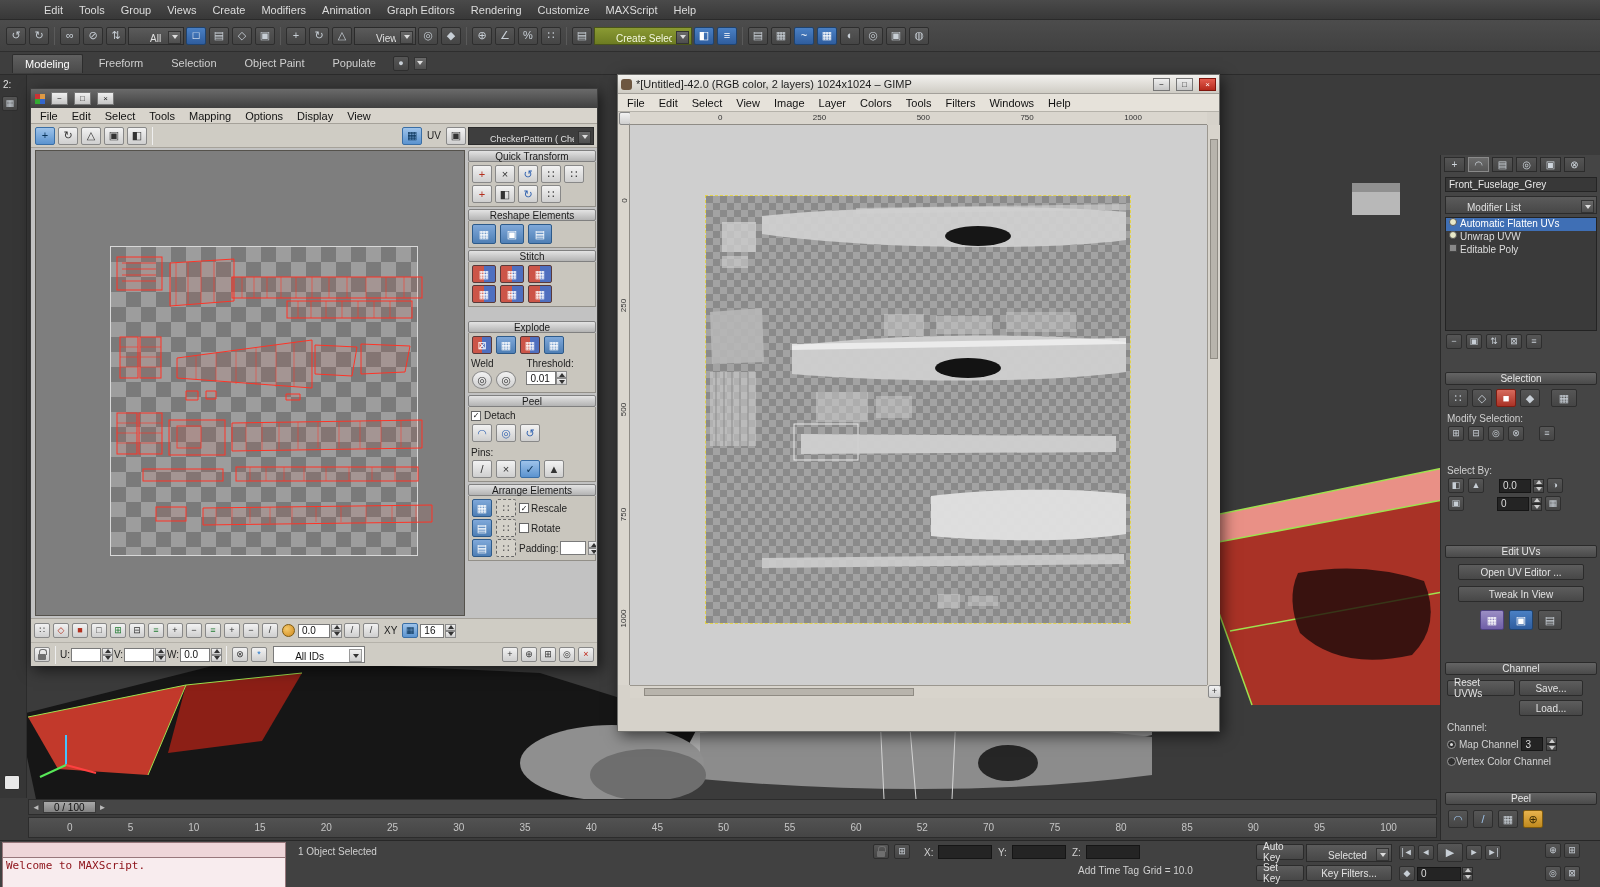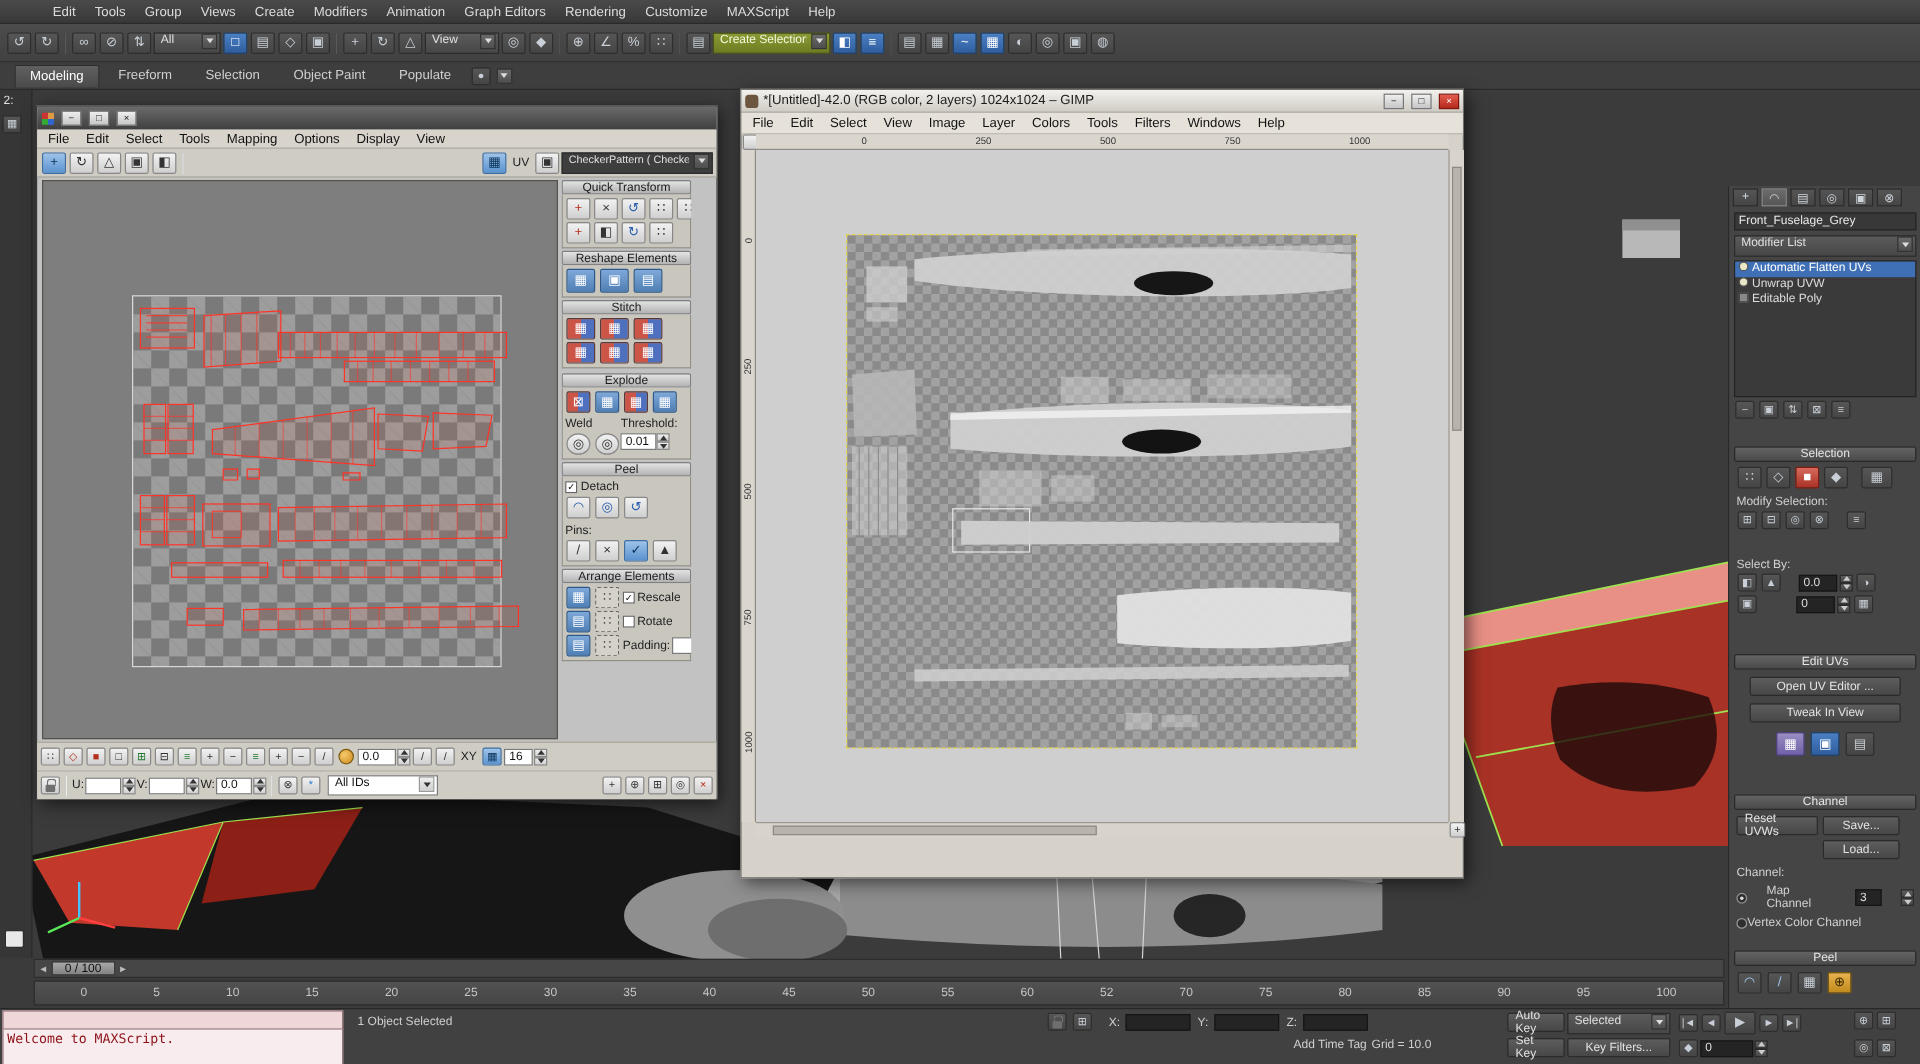--- a/index.html
+++ b/index.html
@@ -13,21 +13,21 @@
 .ic.sel{background:linear-gradient(#4a80c4,#2f5d9e);border-color:#1f436f;color:#fff}
 .ic.lt{background:linear-gradient(#f2f2f2,#cfcfcf);border-color:#888;color:#333}
 .ic.lt.sel{background:linear-gradient(#9ec3ea,#5b93cf);border-color:#3a6ea5;color:#083257}
 .ic.bl{background:linear-gradient(#7fa8d9,#4f7fb5);border-color:#2d5a8a;color:#fff}
 .ic.st{background:linear-gradient(90deg,#cc5548 50%,#4f6fbf 50%);border-color:#5a3a3a;color:#fff}
 .ic.warn{background:linear-gradient(#e8b34d,#c08a1e);border-color:#7e5a10;color:#3a2a00}
 .ic.dash{border:1px dashed #666;background:#d4d1c9;color:#555}
 .sep{width:1px;height:18px;background:#2a2a2a;border-right:1px solid #5a5a5a;margin:0 3px;flex:none}
 .sep.lt{background:#9a9a9a;border-right:1px solid #eee}
 
-.dd{display:inline-flex;align-items:flex-start;justify-content:space-between;height:18px;border:1px solid #2b2b2b;background:linear-gradient(#5b5b5b,#474747);padding:0 2px 0 5px;gap:4px;flex:none}
+.dd{display:inline-flex;align-items:flex-end;justify-content:space-between;height:18px;border:1px solid #2b2b2b;background:linear-gradient(#5b5b5b,#474747);padding:0 2px 0 21px;gap:4px;flex:none}
 .dd .cv{font-size:10px;color:#e0e0e0;white-space:nowrap;overflow:hidden}
 .dd.lt{background:#fff;border-color:#7a7a7a}
 .dd.lt .cv{color:#111}
 .dd.olive{background:linear-gradient(#8a9a33,#6d7c22);border-color:#49541a}
 .dd.olive .cv{color:#f4f8df}
 .caret{width:13px;height:13px;display:inline-flex;align-items:center;justify-content:center;background:linear-gradient(#6a6a6a,#4e4e4e);border:1px solid #333;flex:none}
 .caret::before{content:"";border-left:3px solid transparent;border-right:3px solid transparent;border-top:4px solid #ddd}
 .dd.lt .caret{background:linear-gradient(#f0f0f0,#cfcfcf);border-color:#999}
 .dd.lt .caret::before{border-top-color:#333}
 
@@ -280,21 +280,21 @@
     <div class="roh">Channel</div>
     <div style="padding:5px 2px">
       <div class="flex" style="gap:4px">
         <span class="btn" style="width:68px">Reset UVWs</span>
         <span class="btn" style="width:64px">Save...</span>
       </div>
       <div class="flex" style="margin-top:4px">
         <span class="btn" style="width:64px;margin-left:72px">Load...</span>
       </div>
       <div class="lbl" style="margin-top:6px">Channel:</div>
-      <div class="flex" style="gap:16px;margin-top:4px">
+      <div class="flex" style="gap:3px;margin-top:4px">
         <span class="rb on"></span>
         <span class="lbl">Map Channel</span>
         <span class="fld" style="width:22px">3</span>
         <span class="spin">
             <b class="u"></b>
             <b class="d"></b>
           </span>
       </div>
       <div class="flex" style="gap:0;margin-top:5px">
         <span class="rb"></span>
@@ -461,21 +461,21 @@
         <rect x="107" y="318" width="80" height="12"></rect>
         <rect x="200" y="316" width="182" height="14"></rect>
         <path d="M214 316 v14 M230 316 v14 M248 316 v14 M268 316 v14 M290 316 v14 M313 316 v14 M336 316 v14 M359 316 v14" fill="none" opacity=".5"></path>
         <rect x="120" y="356" width="30" height="14"></rect>
         <path d="M167 357 L396 354 L396 371 L167 374 Z"></path>
         <path d="M180 357 v16 M196 357 v16 M214 356 v16 M234 356 v16 M256 356 v16 M280 355 v16 M305 355 v16 M330 355 v16 M356 354 v16 M380 354 v16" fill="none" opacity=".5"></path>
       </g>
     </svg>
   </div>
 
-  <div class="abs" style="left:437px;top:61px;width:108px;height:466px;overflow:hidden">
+  <div class="abs" style="left:437px;top:61px;width:128px;height:466px;overflow:hidden">
     <div>
       <div class="rohl">Quick Transform</div>
       <div class="uvb">
         <div class="flex" style="gap:1px">
           <span class="ic lt" style="color:#b3301f">+</span>
           <span class="ic lt">×</span>
           <span class="ic lt" style="color:#2d5fae">↺</span>
           <span class="ic lt">∷</span>
           <span class="ic lt">∷</span>
         </div>
@@ -503,21 +503,21 @@
           <span class="ic st" style="min-width:24px;height:18px">▦</span>
           <span class="ic st" style="min-width:24px;height:18px">▦</span>
         </div>
         <div class="flex" style="gap:2px;margin-top:2px">
           <span class="ic st" style="min-width:24px;height:18px">▦</span>
           <span class="ic st" style="min-width:24px;height:18px">▦</span>
           <span class="ic st" style="min-width:24px;height:18px">▦</span>
         </div>
       </div>
     </div>
-    <div style="margin-top:4px">
+    <div style="margin-top:14px">
       <div class="rohl">Explode</div>
       <div class="uvb">
         <div class="flex" style="gap:2px">
           <span class="ic st">⊠</span>
           <span class="ic bl">▦</span>
           <span class="ic st">▦</span>
           <span class="ic bl">▦</span>
         </div>
         <div class="flex" style="width:100%;margin-top:4px;align-items:flex-start">
           <div style="flex:1">

